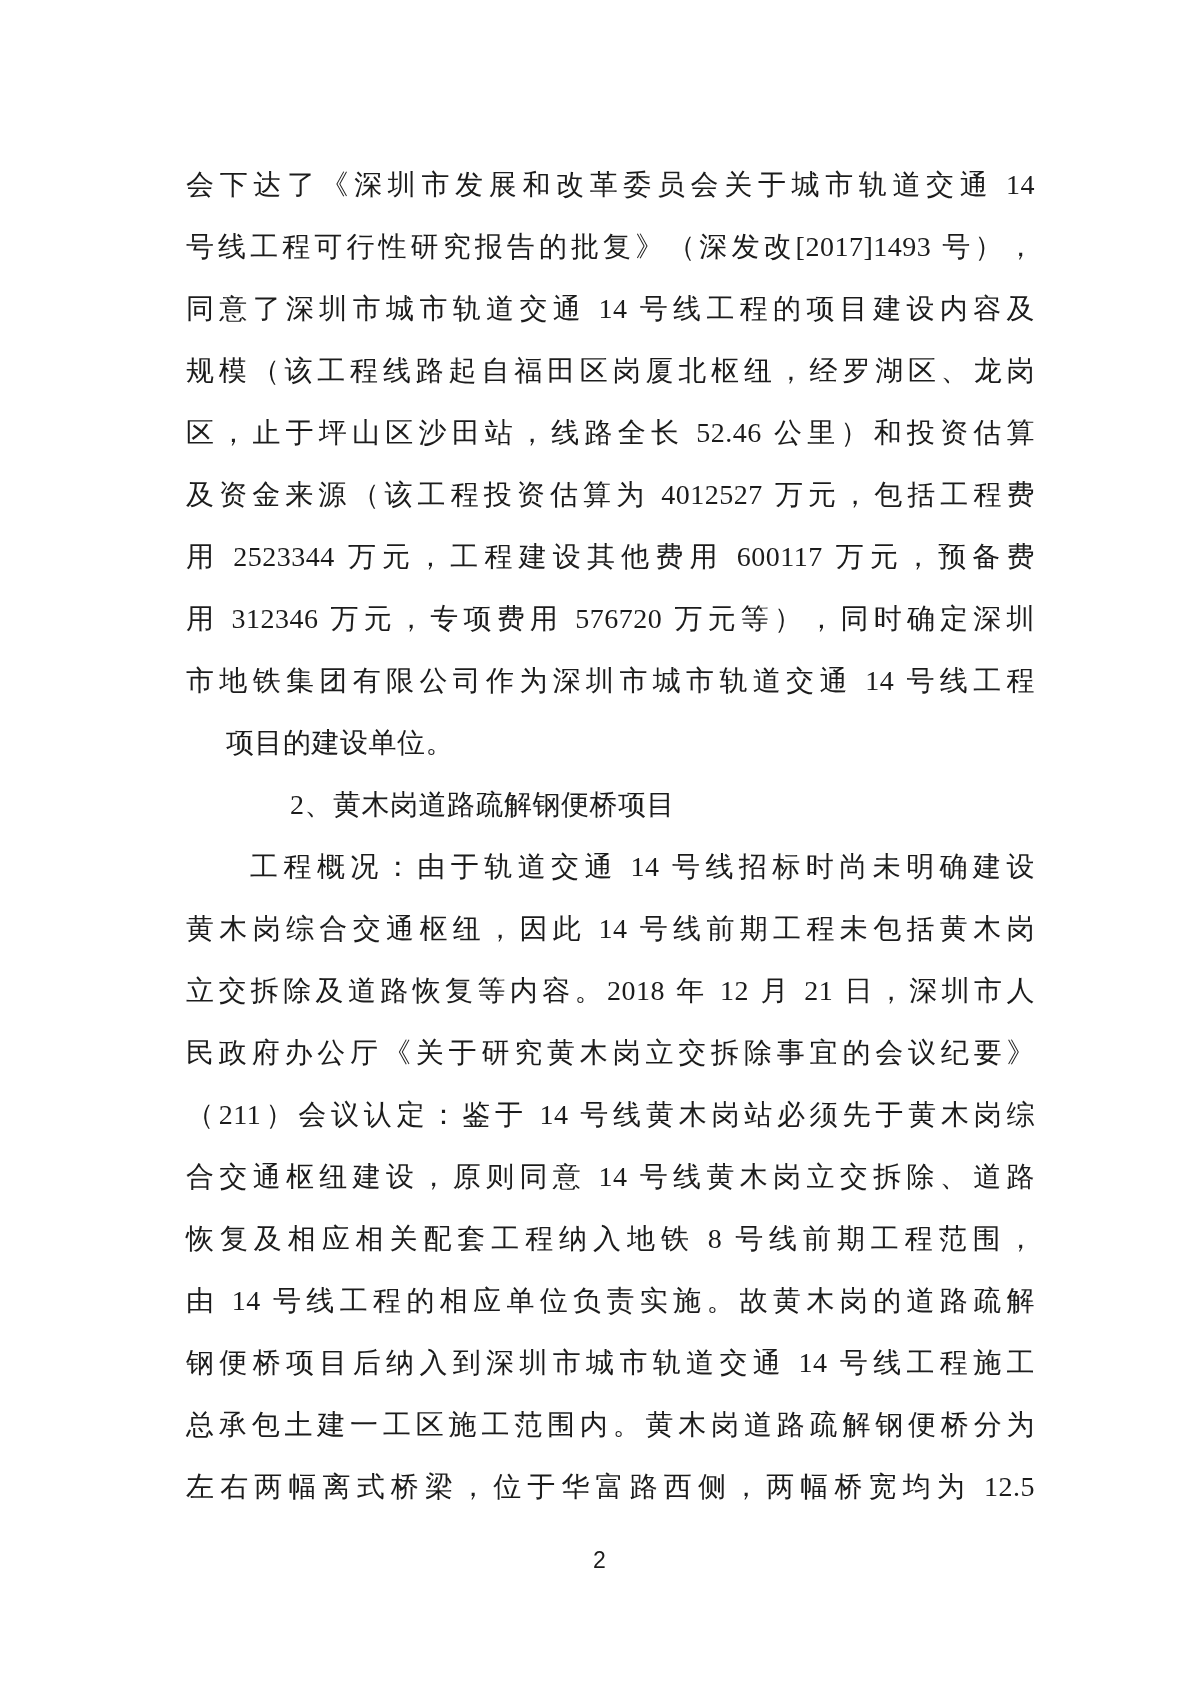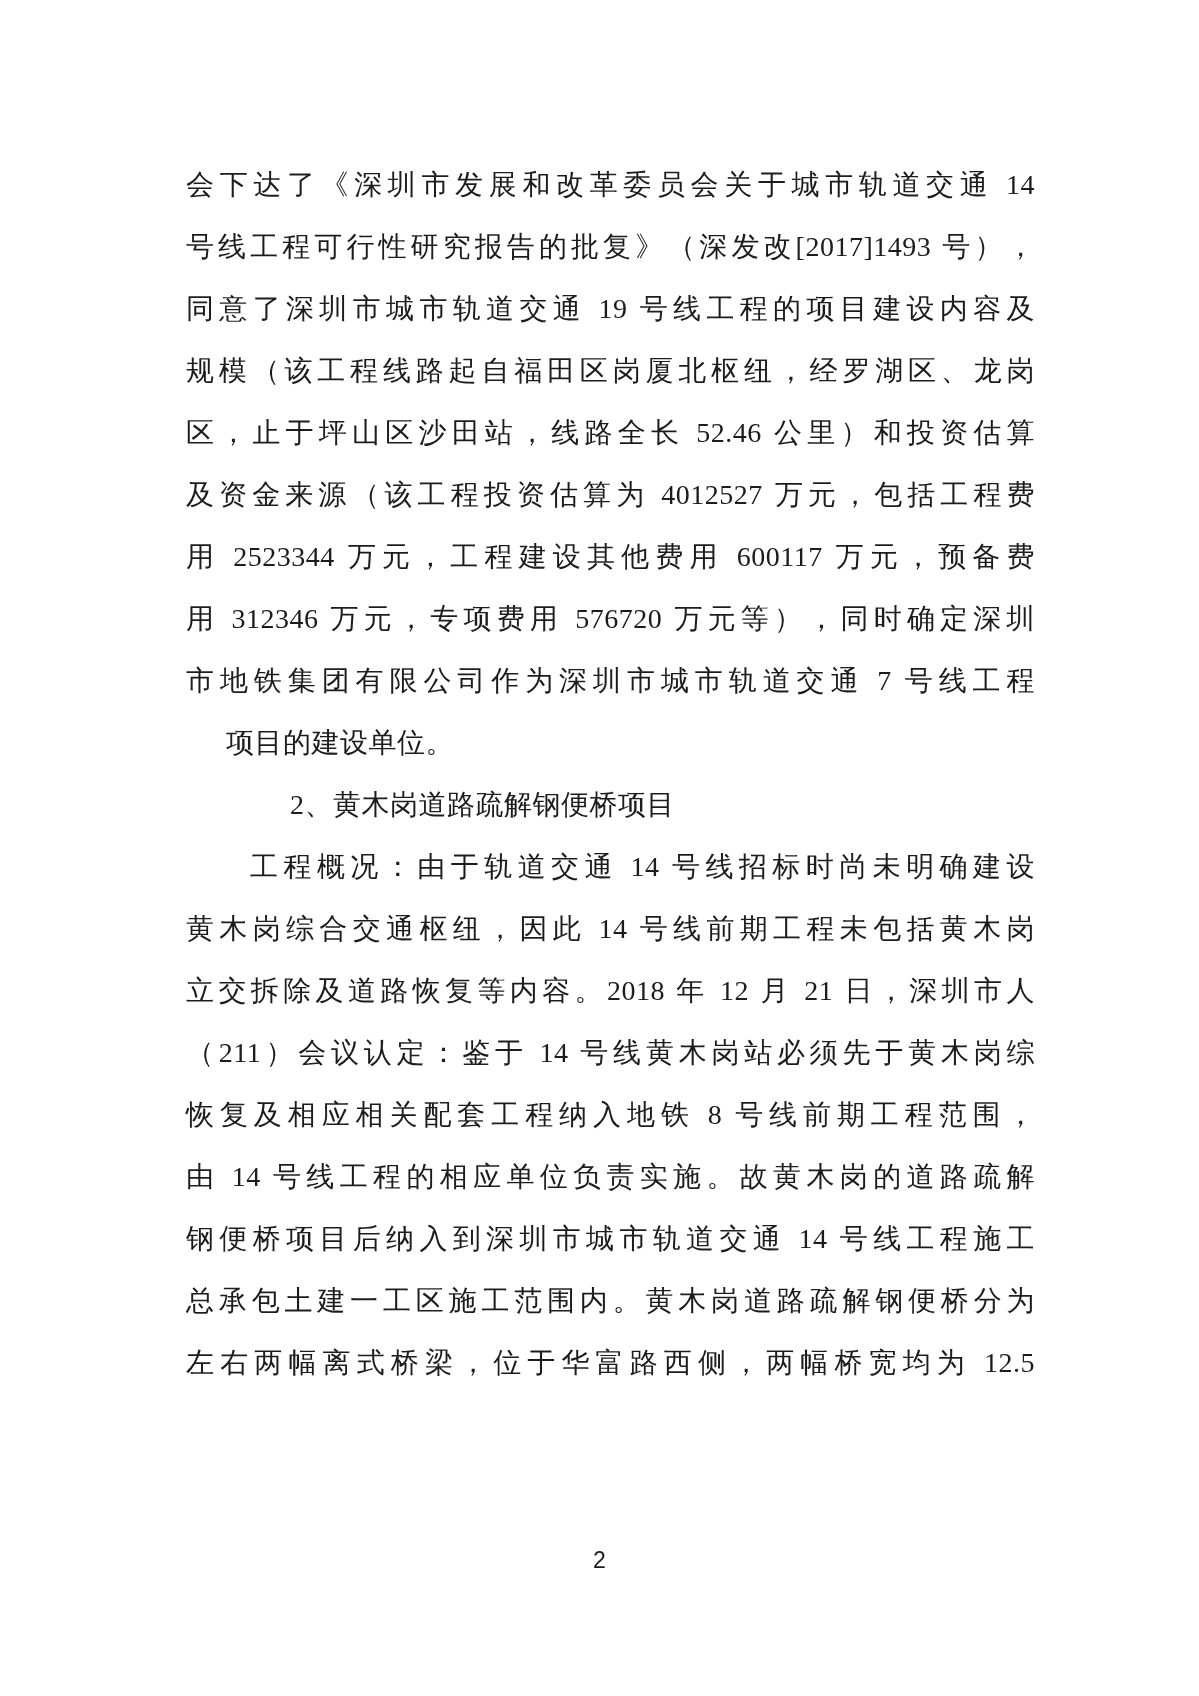--- a/index.html
+++ b/index.html
@@ -53,33 +53,35 @@
     color: #1c1c1c;
   }
 </style>
 </head>
 <body>
 
 <div class="page">
   <div class="content">
     <div class="line">会下达了《深圳市发展和改革委员会关于城市轨道交通 14</div>
     <div class="line">号线工程可行性研究报告的批复》（深发改[2017]1493 号），</div>
-    <div class="line">同意了深圳市城市轨道交通 19 号线工程的项目建设内容及</div>
+    <div class="line">同意了深圳市城市轨道交通 14 号线工程的项目建设内容及</div>
     <div class="line">规模（该工程线路起自福田区岗厦北枢纽，经罗湖区、龙岗</div>
     <div class="line">区，止于坪山区沙田站，线路全长 52.46 公里）和投资估算</div>
     <div class="line">及资金来源（该工程投资估算为 4012527 万元，包括工程费</div>
     <div class="line">用 2523344 万元，工程建设其他费用 600117 万元，预备费</div>
     <div class="line">用 312346 万元，专项费用 576720 万元等），同时确定深圳</div>
-    <div class="line">市地铁集团有限公司作为深圳市城市轨道交通 7 号线工程</div>
+    <div class="line">市地铁集团有限公司作为深圳市城市轨道交通 14 号线工程</div>
     <div class="line endline">项目的建设单位。</div>
     <div class="line endline indent">2、黄木岗道路疏解钢便桥项目</div>
     <div class="line indent">工程概况：由于轨道交通 14 号线招标时尚未明确建设</div>
     <div class="line">黄木岗综合交通枢纽，因此 14 号线前期工程未包括黄木岗</div>
     <div class="line">立交拆除及道路恢复等内容。2018 年 12 月 21 日，深圳市人</div>
+    <div class="line">民政府办公厅《关于研究黄木岗立交拆除事宜的会议纪要》</div>
     <div class="line">（211）会议认定：鉴于 14 号线黄木岗站必须先于黄木岗综</div>
+    <div class="line">合交通枢纽建设，原则同意 14 号线黄木岗立交拆除、道路</div>
     <div class="line">恢复及相应相关配套工程纳入地铁 8 号线前期工程范围，</div>
     <div class="line">由 14 号线工程的相应单位负责实施。故黄木岗的道路疏解</div>
     <div class="line">钢便桥项目后纳入到深圳市城市轨道交通 14 号线工程施工</div>
     <div class="line">总承包土建一工区施工范围内。黄木岗道路疏解钢便桥分为</div>
     <div class="line">左右两幅离式桥梁，位于华富路西侧，两幅桥宽均为 12.5</div>
   </div>
   <div class="page-number">2</div>
 </div>
 
 </body></html>

